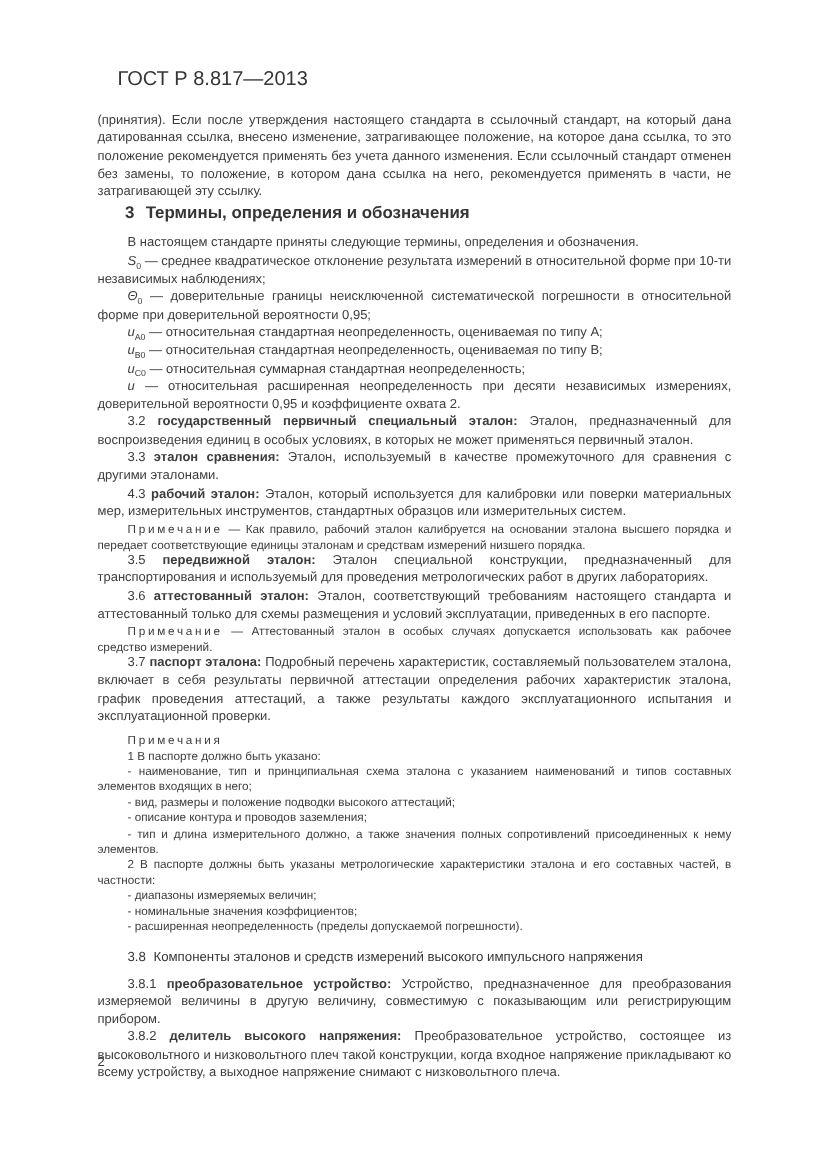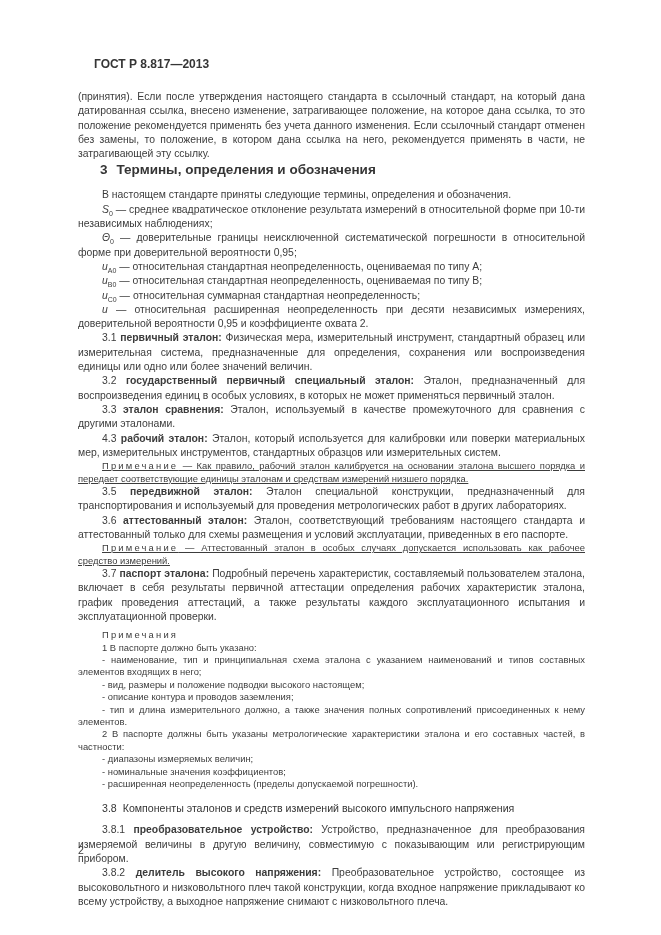--- a/index.html
+++ b/index.html
@@ -7,21 +7,21 @@
     position:relative;
     width:661px;height:935px;
     background:#ffffff;
     box-sizing:border-box;
     padding:57px 76px 0 78px;
     font-family:"Liberation Sans",sans-serif;
     color:#3c3c3c;
     overflow:hidden;
   }
   .doc-code{
-    font-size:12px;font-weight:bold;line-height:14px;
+    font-size:16px;font-weight:normal;line-height:14px;
     margin:0 0 19px 0;color:#353535;padding-left:16px;
   }
   p.body{
     font-size:10.4px;line-height:14.3px;
     text-align:justify;margin:0;
     text-indent:24px;
     hyphens:auto;-webkit-hyphens:auto;
   }
   p.noindent{text-indent:0;}
   .h3{
@@ -30,21 +30,21 @@
   }
   .h3 .hnum{margin-right:9px;}
   .it{font-style:italic;}
   sub.symsub{font-size:7px;line-height:0;}
   p.note{
     font-size:9.4px;line-height:12.4px;
     text-align:justify;margin:0;
     text-indent:24px;
     hyphens:auto;-webkit-hyphens:auto;
   }
-  .note-gap{margin:5px 0 5px 0;text-decoration:underline;}
+  .note-gap{margin:5px 0 5px 0;}
   .nlabel{letter-spacing:2.2px;}
   .notes-block{margin:5px 0 4px 0;}
   .mt5{margin-top:5px;}
   .sub38h{
     font-size:10.6px;font-weight:normal;color:#353535;
     margin:12px 0 9px 0;text-indent:24px;text-align:left;
   }
   .sub38h .hnum{margin-right:6px;}
   .pagenum{
     position:absolute;left:78px;top:844px;
@@ -64,39 +64,38 @@
 
   <p class="body">В настоящем стандарте приняты следующие термины, определения и обозначения.</p>
 
   <p class="body"><span class="it">S</span><sub class="symsub">0</sub><span> — среднее квадратическое отклонение результата измерений в относительной форме при 10-ти независимых наблюдениях;</span></p>
   <p class="body"><span class="it">Θ</span><sub class="symsub">0</sub><span> — доверительные границы неисключенной систематической погрешности в относительной форме при доверительной вероятности 0,95;</span></p>
   <p class="body"><span class="it">u</span><sub class="symsub">A0</sub><span> — относительная стандартная неопределенность, оцениваемая по типу A;</span></p>
   <p class="body"><span class="it">u</span><sub class="symsub">B0</sub><span> — относительная стандартная неопределенность, оцениваемая по типу B;</span></p>
   <p class="body"><span class="it">u</span><sub class="symsub">C0</sub><span> — относительная суммарная стандартная неопределенность;</span></p>
   <p class="body"><span class="it">u</span><span> — относительная расширенная неопределенность при десяти независимых измерениях, доверительной вероятности 0,95 и коэффициенте охвата 2.</span></p>
 
-  <p class="body"><span>3.1</span> <b>первичный эталон:</b> <span>Физическая мера, измерительный инструмент, стандартный образец или измерительная система, предназначенные для определения, сохранения или воспроизведения единицы или одно или более значений величин.</span></p>
   <p class="body"><span>3.2</span> <b>государственный первичный специальный эталон:</b> <span>Эталон, предназначенный для воспроизведения единиц в особых условиях, в которых не может применяться первичный эталон.</span></p>
   <p class="body"><span>3.3</span> <b>эталон сравнения:</b> <span>Эталон, используемый в качестве промежуточного для сравнения с другими эталонами.</span></p>
   <p class="body"><span>4.3</span> <b>рабочий эталон:</b> <span>Эталон, который используется для калибровки или поверки материальных мер, измерительных инструментов, стандартных образцов или измерительных систем.</span></p>
 
   <p class="note note-gap"><span class="nlabel">Примечание</span><span> — Как правило, рабочий эталон калибруется на основании эталона высшего порядка и передает соответствующие единицы эталонам и средствам измерений низшего порядка.</span></p>
 
   <p class="body"><span>3.5</span> <b>передвижной эталон:</b> <span>Эталон специальной конструкции, предназначенный для транспортирования и используемый для проведения метрологических работ в других лабораториях.</span></p>
   <p class="body"><span>3.6</span> <b>аттестованный эталон:</b> <span>Эталон, соответствующий требованиям настоящего стандарта и аттестованный только для схемы размещения и условий эксплуатации, приведенных в его паспорте.</span></p>
 
   <p class="note note-gap"><span class="nlabel">Примечание</span><span> — Аттестованный эталон в особых случаях допускается использовать как рабочее средство измерений.</span></p>
 
   <p class="body mt5"><span>3.7</span> <b>паспорт эталона:</b> <span>Подробный перечень характеристик, составляемый пользователем эталона, включает в себя результаты первичной аттестации определения рабочих характеристик эталона, график проведения аттестаций, а также результаты каждого эксплуатационного испытания и эксплуатационной проверки.</span></p>
 
   <div class="notes-block">
     <p class="note"><span class="nlabel">Примечания</span></p>
     <p class="note">1 В паспорте должно быть указано:</p>
     <p class="note">- наименование, тип и принципиальная схема эталона с указанием наименований и типов составных элементов входящих в него;</p>
-    <p class="note">- вид, размеры и положение подводки высокого настоящем;</p>
+    <p class="note">- вид, размеры и положение подводки высокого аттестаций;</p>
     <p class="note">- описание контура и проводов заземления;</p>
     <p class="note">- тип и длина измерительного должно, а также значения полных сопротивлений присоединенных к нему элементов.</p>
     <p class="note">2 В паспорте должны быть указаны метрологические характеристики эталона и его составных частей, в частности:</p>
     <p class="note">- диапазоны измеряемых величин;</p>
     <p class="note">- номинальные значения коэффициентов;</p>
     <p class="note">- расширенная неопределенность (пределы допускаемой погрешности).</p>
   </div>
 
   <p class="sub38h"><span class="hnum">3.8</span><span>Компоненты эталонов и средств измерений высокого импульсного напряжения</span></p>
 

